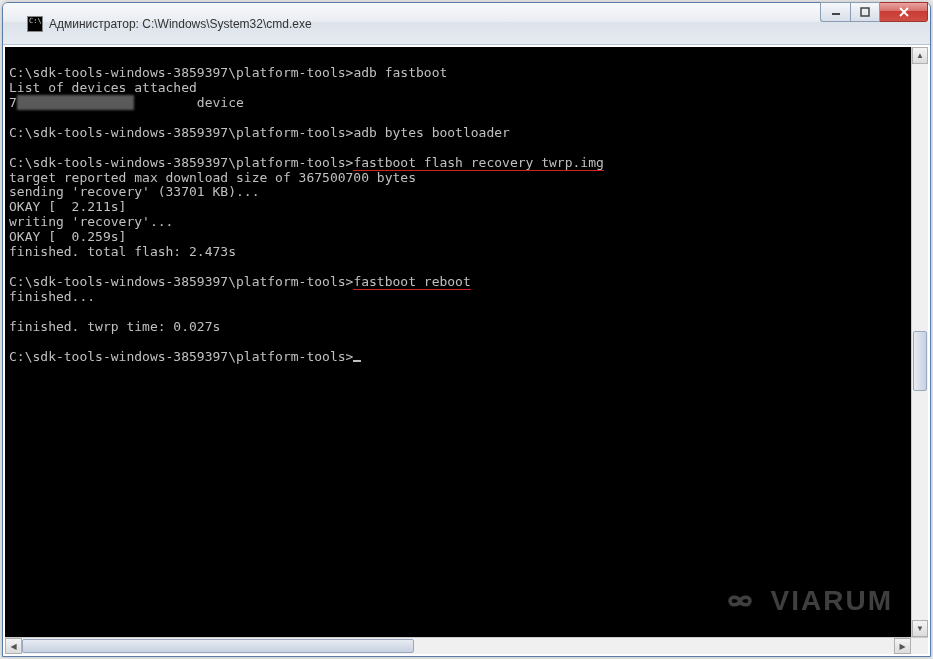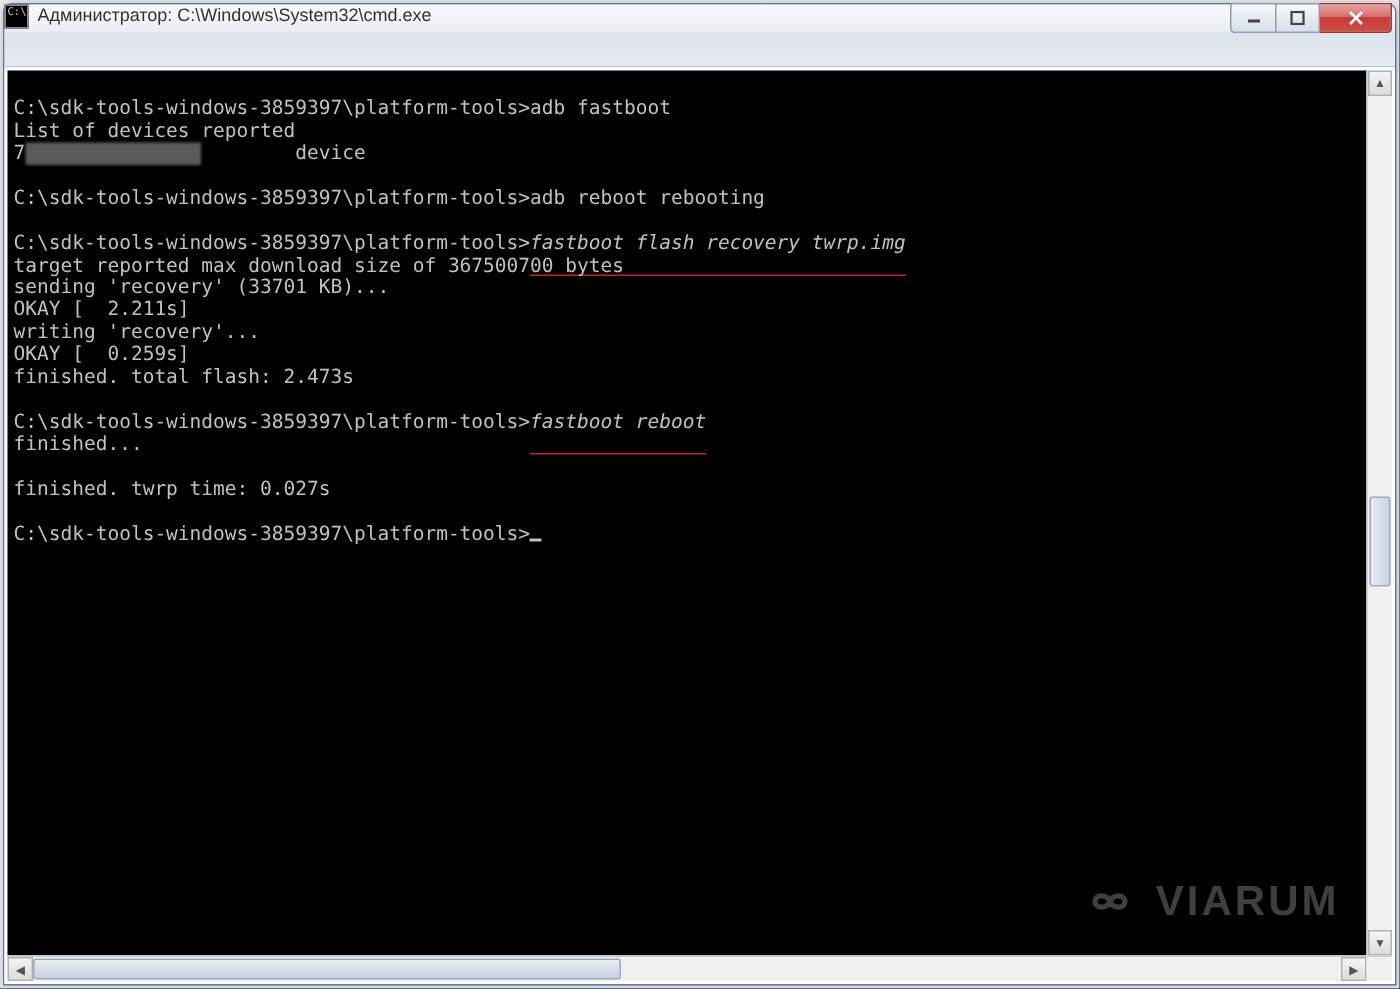--- a/index.html
+++ b/index.html
@@ -22,21 +22,22 @@
   border-radius: 6px 6px 0 0;
   display: flex;
   flex-direction: column;
   box-shadow: 0 0 4px rgba(0,0,0,0.2);
 }
 .titlebar {
   height: 42px;
   background: linear-gradient(to bottom, #f8f9fb 0%, #eaedf2 45%, #dde3eb 46%, #e6eaf1 100%);
   border-bottom: 1px solid #b8c4d4;
   display: flex;
-  padding: 0 2px 0 0;
+  align-items: center;
+  padding: 0 2px 0 24px;
   border-radius: 5px 5px 0 0;
 }
 .title-icon {
   width: 16px;
   height: 16px;
   margin-right: 6px;
   background: #000;
   border: 1px solid #888;
   position: relative;
   flex-shrink: 0;
@@ -167,22 +168,21 @@
   border:1px solid #9aa9c0;
   border-radius:2px;
   cursor: pointer;
 }
 .hscroll .corner {
   width: 17px;
   background: #f0f0f0;
 }
 .underline {
   border-bottom: 1px solid #c22;
-  padding-bottom: 13px;
-  font-style: italic;
+  padding-bottom: 0px;
 }
 .blur {
   background: #5a5a5a;
   color: transparent;
   filter: blur(1px);
 }
 .cursor {
   background: #c0c0c0;
   display: inline-block;
   width: 8px;
@@ -229,24 +229,24 @@
             <path d="M2 1 L10 9 M10 1 L2 9" stroke="#fff" stroke-width="1.8"></path>
           </svg>
       </div>
     </div>
   </div>
 
   <div class="console-wrap">
     <div class="console-area">
       <div class="console"><div>
 <span>C:\sdk-tools-windows-3859397\platform-tools&gt;</span><span>adb fastboot</span>
-<span>List of devices reported</span>
+<span>List of devices attached</span>
 <span>7</span><span class="blur">xxxxxxxxxxxxxxx</span>        <span>device</span>
 
-<span>C:\sdk-tools-windows-3859397\platform-tools&gt;</span><span>adb reboot rebooting</span>
+<span>C:\sdk-tools-windows-3859397\platform-tools&gt;</span><span>adb bytes bootloader</span>
 
 <span>C:\sdk-tools-windows-3859397\platform-tools&gt;</span><span class="underline">fastboot flash recovery twrp.img</span>
 <span>target reported max download size of 367500700 bytes</span>
 <span>sending 'recovery' (33701 KB)...</span>
 <span>OKAY [  2.211s]</span>
 <span>writing 'recovery'...</span>
 <span>OKAY [  0.259s]</span>
 <span>finished. total flash: 2.473s</span>
 
 <span>C:\sdk-tools-windows-3859397\platform-tools&gt;</span><span class="underline">fastboot reboot</span>

